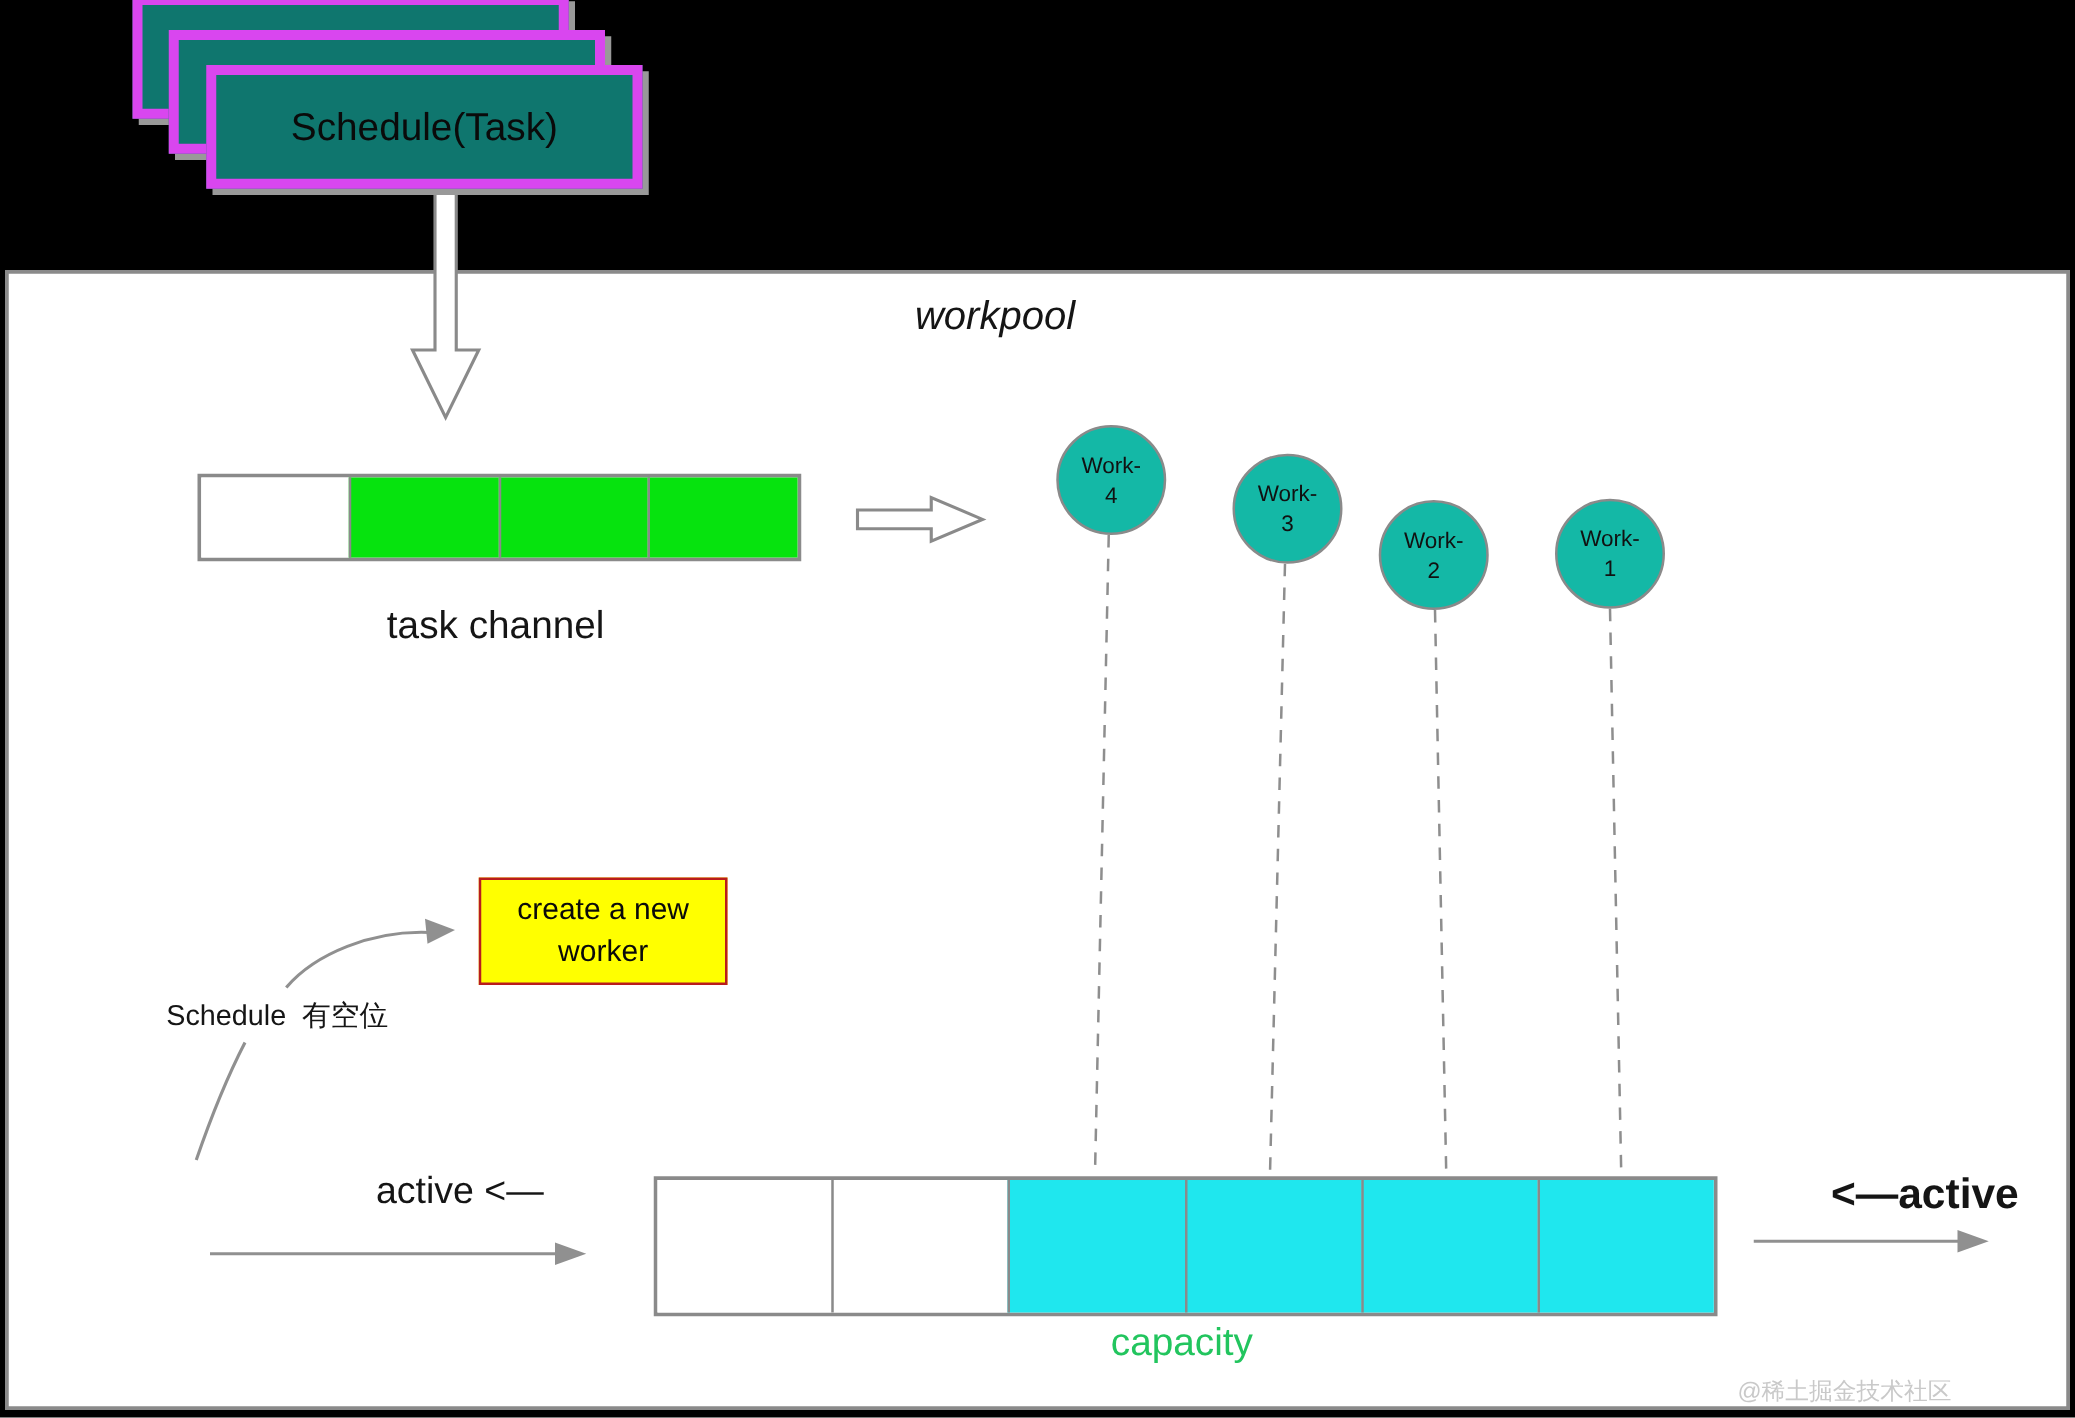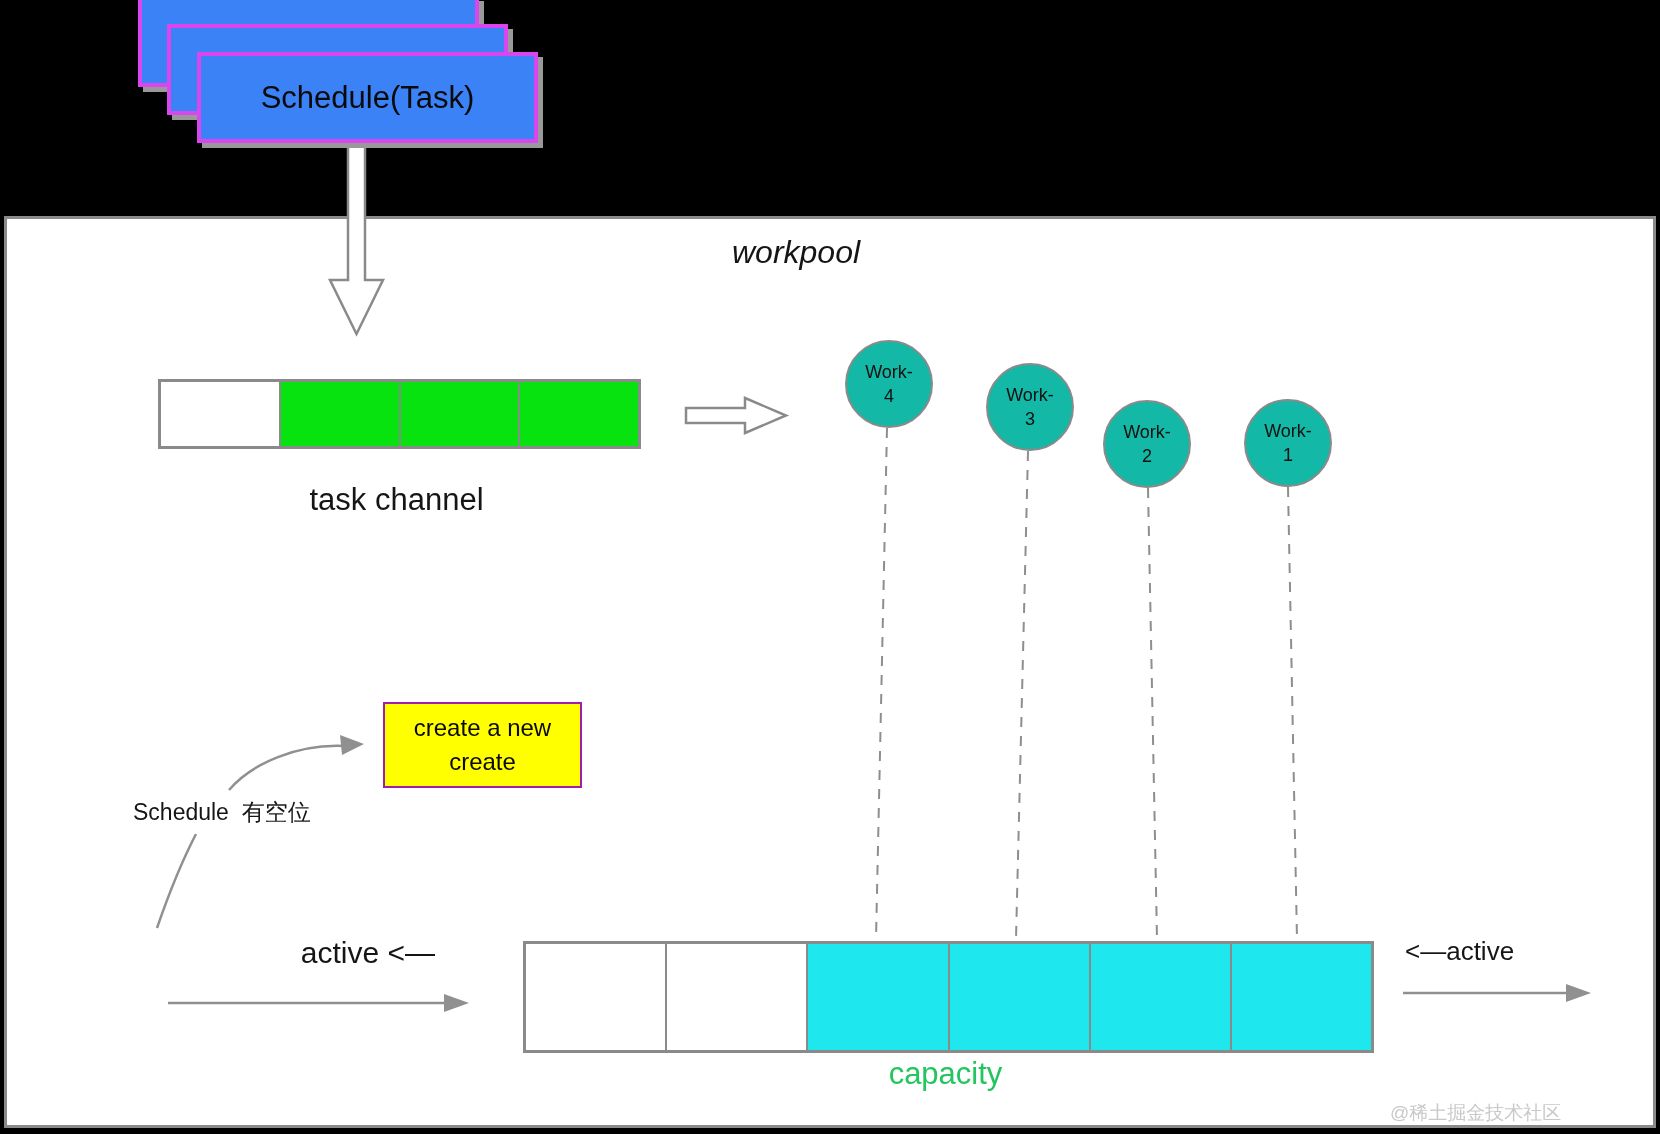--- a/index.html
+++ b/index.html
@@ -16,24 +16,23 @@
     left:4px;top:216px;width:1646px;height:906px;
     background:#fff;border:3px solid #8a8a8a;
   }
   .workpool-title{
     left:646px;top:234px;width:300px;text-align:center;
     font-size:32px;color:#151515;z-index:4;font-style:italic;
   }
 
   
   .card{
-    width:333px;height:83px;background:#3b82f6;
-    border:4px solid #d946ef;box-shadow:5px 5px 0 #999;
+    width:333px;height:83px;background:#0f766e;
+    border:8px solid #d946ef;box-shadow:5px 5px 0 #999;
     z-index:5;
-    margin-left:32px;
   }
   .card.back{left:106px;top:-4px;}
   .card.mid{left:135px;top:24px;}
   .card.front{
     left:165px;top:52px;display:flex;align-items:center;justify-content:center;
     font-size:31px;color:#0a0a0a;
   }
 
   
   .overlay{left:0;top:0;z-index:3;pointer-events:none;}
@@ -58,21 +57,21 @@
     font-size:18px;line-height:1.35;color:#111;text-align:center;z-index:5;
   }
   .worker.w4{left:845px;top:340px;}
   .worker.w3{left:986px;top:363px;}
   .worker.w2{left:1103px;top:400px;}
   .worker.w1{left:1244px;top:399px;}
 
   
   .create-box{
     left:383px;top:702px;width:195px;height:82px;
-    background:#ffff00;border:2px solid #a21caf;
+    background:#ffff00;border:2px solid #b91c1c;
     display:flex;flex-direction:column;align-items:center;justify-content:center;
     font-size:24px;line-height:1.4;color:#0a0a0a;z-index:4;
   }
 
   
   .channel-note{
     left:133px;top:797px;font-size:23px;color:#151515;z-index:4;white-space:pre;
   }
 
   
@@ -86,22 +85,22 @@
     left:523px;top:1056px;width:845px;text-align:center;
     font-size:31px;color:#22c55e;z-index:4;
   }
 
   
   .active-left{
     left:225px;top:936px;width:210px;text-align:right;
     font-size:30px;color:#151515;z-index:4;
   }
   .active-right{
-    left:1405px;top:936px;width:210px;text-align:left;
-    font-size:26px;color:#151515;z-index:4;
+    left:1405px;top:936px;width:210px;text-align:right;
+    font-size:34px;color:#151515;z-index:4;font-weight:bold;
   }
 
   
   .watermark{
     left:1390px;top:1100px;width:255px;text-align:left;
     font-size:19px;color:#c9c9c9;z-index:4;
   }
 </style>
 </head>
 <body>
@@ -155,21 +154,21 @@
   <span>Work-</span>
   <span>2</span>
 </div>
 <div class="abs worker w1">
   <span>Work-</span>
   <span>1</span>
 </div>
 
 <div class="abs create-box">
   <span>create a new</span>
-  <span>create</span>
+  <span>worker</span>
 </div>
 
 <div class="abs channel-note">Schedule  有空位</div>
 
 <div class="abs capacity-bar">
   <div class="cell"></div>
   <div class="cell"></div>
   <div class="cell" style="background: rgb(31, 231, 238);"></div>
   <div class="cell" style="background: rgb(31, 231, 238);"></div>
   <div class="cell" style="background: rgb(31, 231, 238);"></div>

